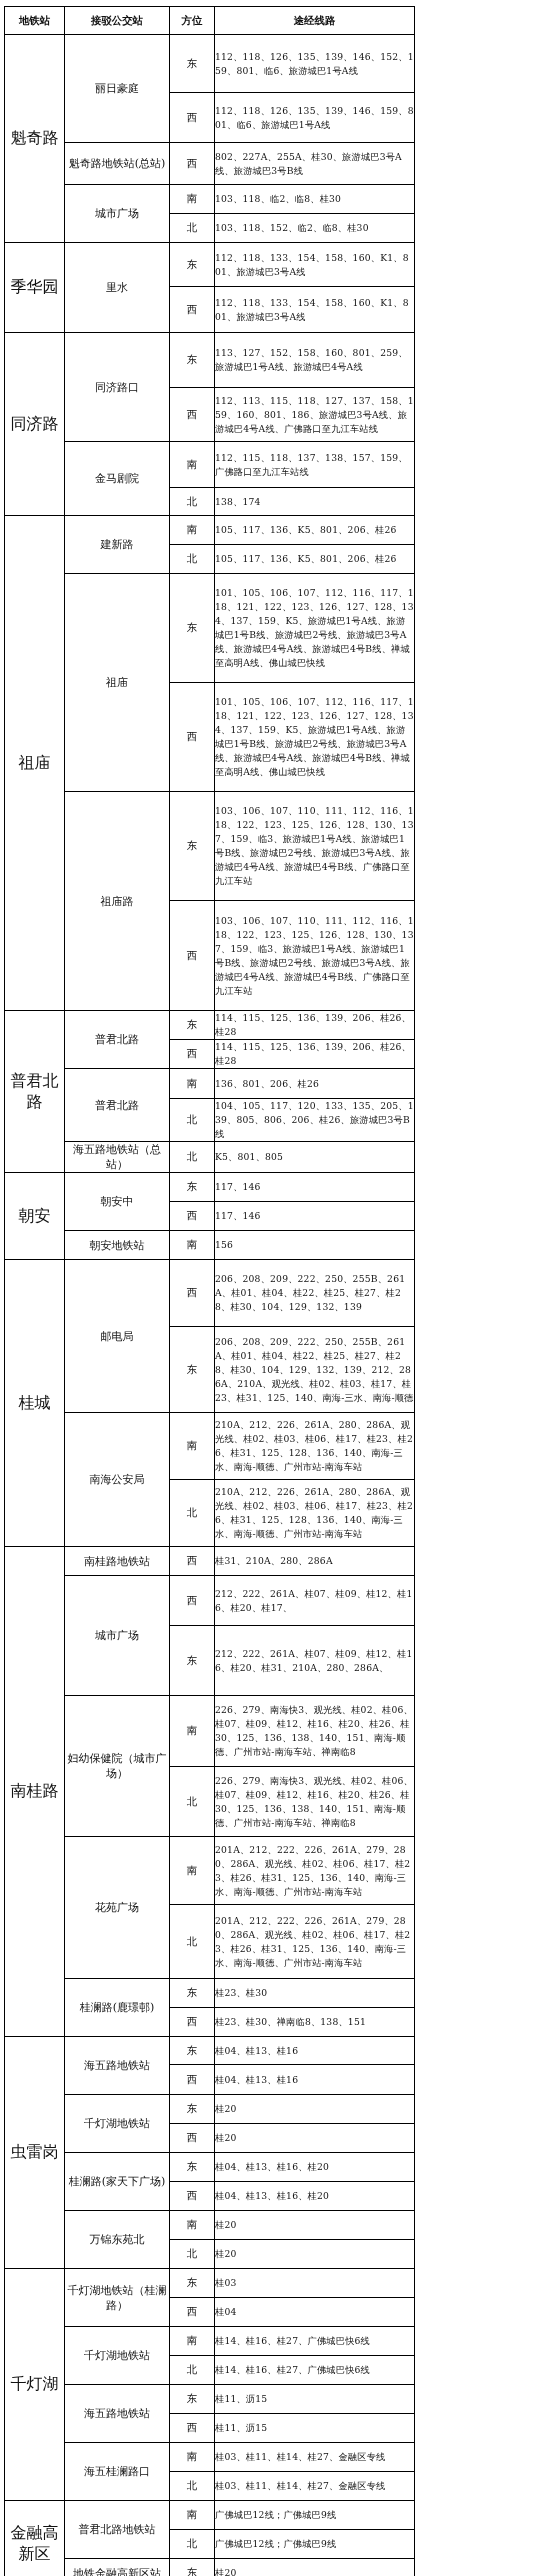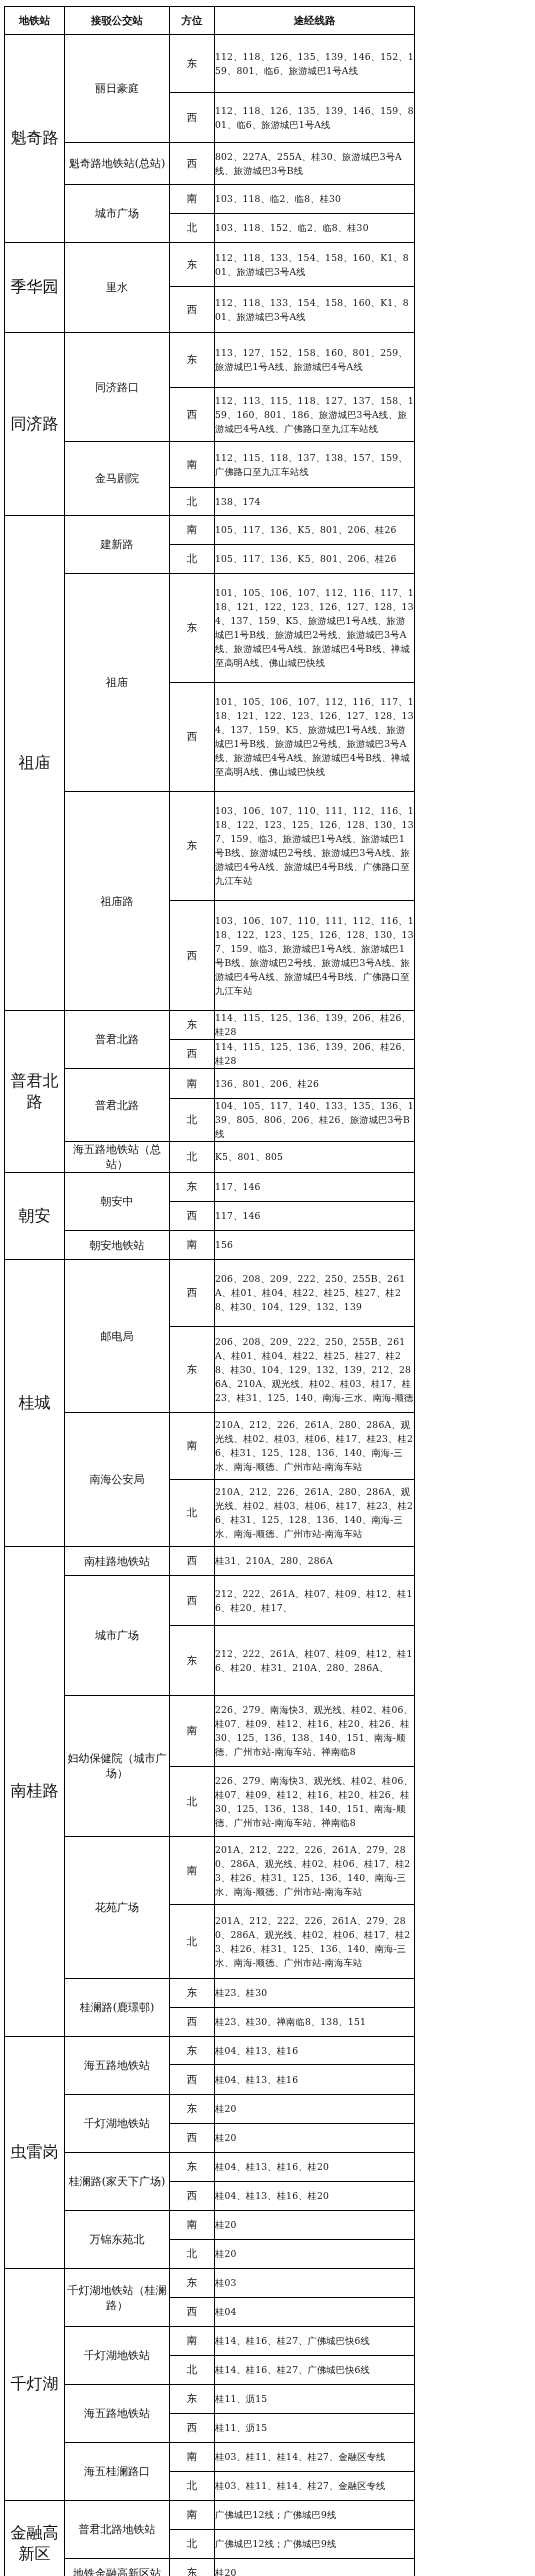--- a/index.html
+++ b/index.html
@@ -128,21 +128,21 @@
         <td class="dir">西</td>
         <td class="lines">114、115、125、136、139、206、桂26、桂28</td>
       </tr>
       <tr style="height: 30px;">
         <td class="stop" rowspan="2">普君北路</td>
         <td class="dir">南</td>
         <td class="lines">136、801、206、桂26</td>
       </tr>
       <tr style="height: 28px;">
         <td class="dir">北</td>
-        <td class="lines">104、105、117、140、133、135、136、139、805、806、206、桂26、旅游城巴3号B线</td>
+        <td class="lines">104、105、117、120、133、135、205、139、805、806、206、桂26、旅游城巴3号B线</td>
       </tr>
       <tr style="height: 30px;">
         <td class="stop" rowspan="1">海五路地铁站（总站）</td>
         <td class="dir">北</td>
         <td class="lines">K5、801、805</td>
       </tr>
       <tr style="height: 29px;">
         <td class="metro" rowspan="3">朝安</td>
         <td class="stop" rowspan="2">朝安中</td>
         <td class="dir">东</td>

